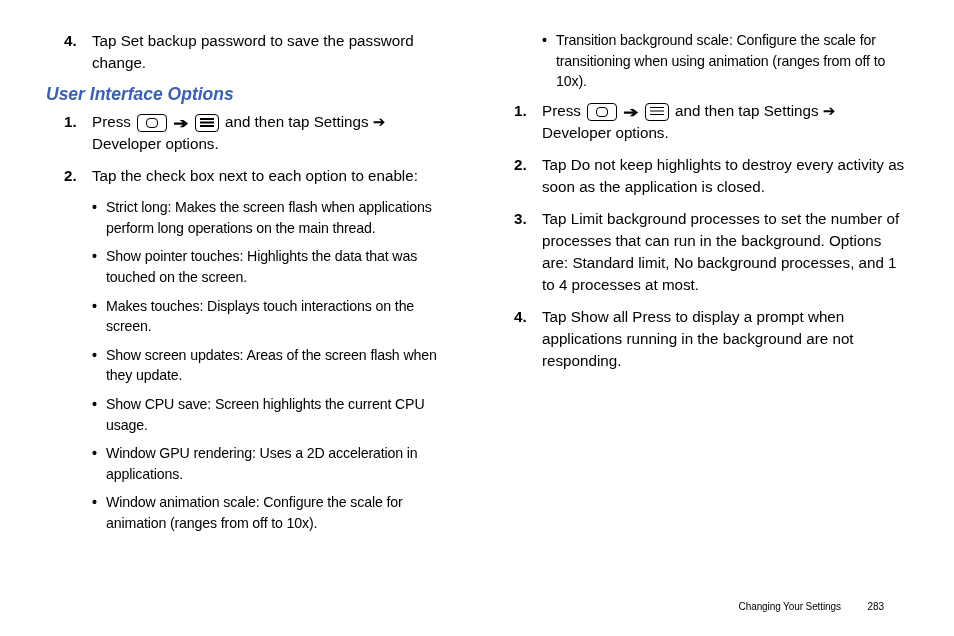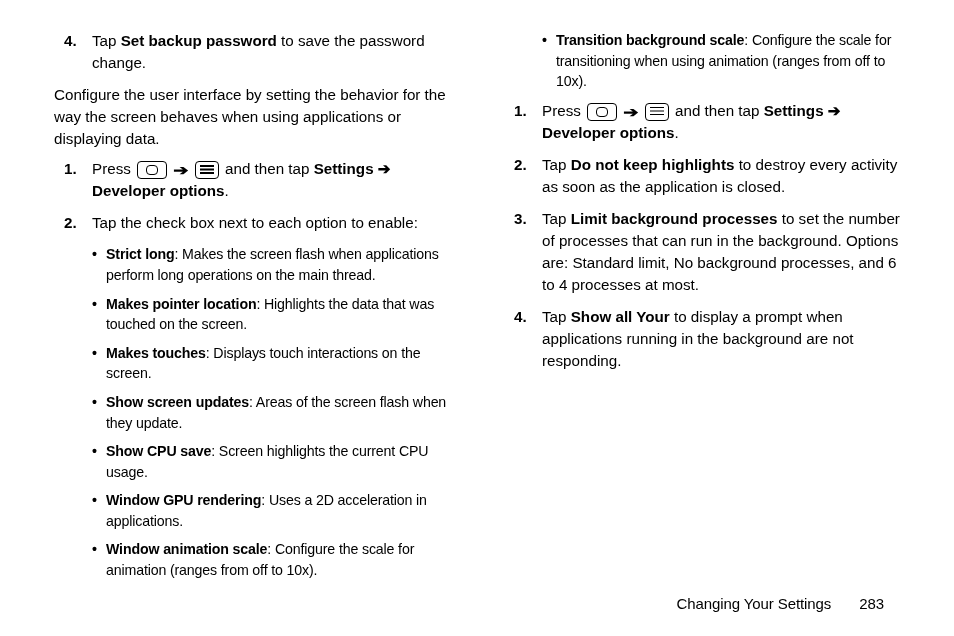--- a/index.html
+++ b/index.html
@@ -58,21 +58,21 @@
     letter-spacing: -0.15px;
   }
   .bullet .dot {
     width: 14px;
     flex-shrink: 0;
     font-weight: bold;
   }
   .bullet .btext {
     flex: 1;
   }
-  .b { font-weight: bold; }
+  .b { font-weight: normal; }
   .cond { font-stretch: condensed; letter-spacing: -0.15px; }
   .arrow-glyph {
     display: inline-block;
     font-family: 'Arial', sans-serif;
     font-weight: bold;
     transform: scaleX(1.3);
     margin: 0 6px;
     vertical-align: middle;
     font-size: 14px;
   }
@@ -114,63 +114,63 @@
     right: 4px;
     top: 3px;
     height: 1.5px;
     background: #000;
     box-shadow: 0 3.5px 0 #000, 0 7px 0 #000;
   }
   .footer {
     position: absolute;
     bottom: 24px;
     right: 70px;
-    font-size: 15px;
+    font-size: 10px;
     letter-spacing: -0.1px;
   }
   .footer .pnum {
     margin-left: 24px;
   }
 </style>
 </head>
 <body>
 
 <div class="page">
 
   <div class="column">
 
     <div class="num-item">
       <div class="num">4.</div>
       <div class="body">
         <span>Tap </span><span class="b">Set backup password</span><span> to save the password change.</span>
       </div>
     </div>
 
-
-    <div class="para">Configure the user interface by setting the behavior for the way the screen behaves when using applications or displaying data.</div>
+    <div class="heading">User Interface Options</div>
+
 
     <div class="num-item">
       <div class="num">1.</div>
       <div class="body">
         <span>Press </span><span class="icon-home"></span><span class="arrow-glyph">➔</span><span class="icon-menu"></span><span> and then tap </span><span class="b">Settings</span><span class="b"> ➔ </span><span class="b">Developer options</span><span>.</span>
       </div>
     </div>
 
     <div class="num-item">
       <div class="num">2.</div>
       <div class="body">Tap the check box next to each option to enable:</div>
     </div>
 
     <div class="bullet">
       <div class="dot">•</div>
       <div class="btext cond"><span class="b">Strict long</span><span>: Makes the screen flash when applications perform long operations on the main thread.</span></div>
     </div>
     <div class="bullet">
       <div class="dot">•</div>
-      <div class="btext cond"><span class="b">Makes pointer location</span><span>: Highlights the data that was touched on the screen.</span></div>
+      <div class="btext cond"><span class="b">Show pointer touches</span><span>: Highlights the data that was touched on the screen.</span></div>
     </div>
     <div class="bullet">
       <div class="dot">•</div>
       <div class="btext cond"><span class="b">Makes touches</span><span>: Displays touch interactions on the screen.</span></div>
     </div>
     <div class="bullet">
       <div class="dot">•</div>
       <div class="btext cond"><span class="b">Show screen updates</span><span>: Areas of the screen flash when they update.</span></div>
     </div>
     <div class="bullet">
@@ -206,28 +206,28 @@
     <div class="num-item">
       <div class="num">2.</div>
       <div class="body">
         <span>Tap </span><span class="b">Do not keep highlights</span><span> to destroy every activity as soon as the application is closed.</span>
       </div>
     </div>
 
     <div class="num-item">
       <div class="num">3.</div>
       <div class="body">
-        <span>Tap </span><span class="b">Limit background processes</span><span> to set the number of processes that can run in the background. Options are: Standard limit, No background processes, and 6 to 4 processes at most.</span>
+        <span>Tap </span><span class="b">Limit background processes</span><span> to set the number of processes that can run in the background. Options are: Standard limit, No background processes, and 1 to 4 processes at most.</span>
       </div>
     </div>
 
     <div class="num-item">
       <div class="num">4.</div>
       <div class="body">
-        <span>Tap </span><span class="b">Show all Your</span><span> to display a prompt when applications running in the background are not responding.</span>
+        <span>Tap </span><span class="b">Show all Press</span><span> to display a prompt when applications running in the background are not responding.</span>
       </div>
     </div>
 
   </div>
 
 </div>
 
 <div class="footer">
   <span>Changing Your Settings</span>
   <span class="pnum">283</span>

